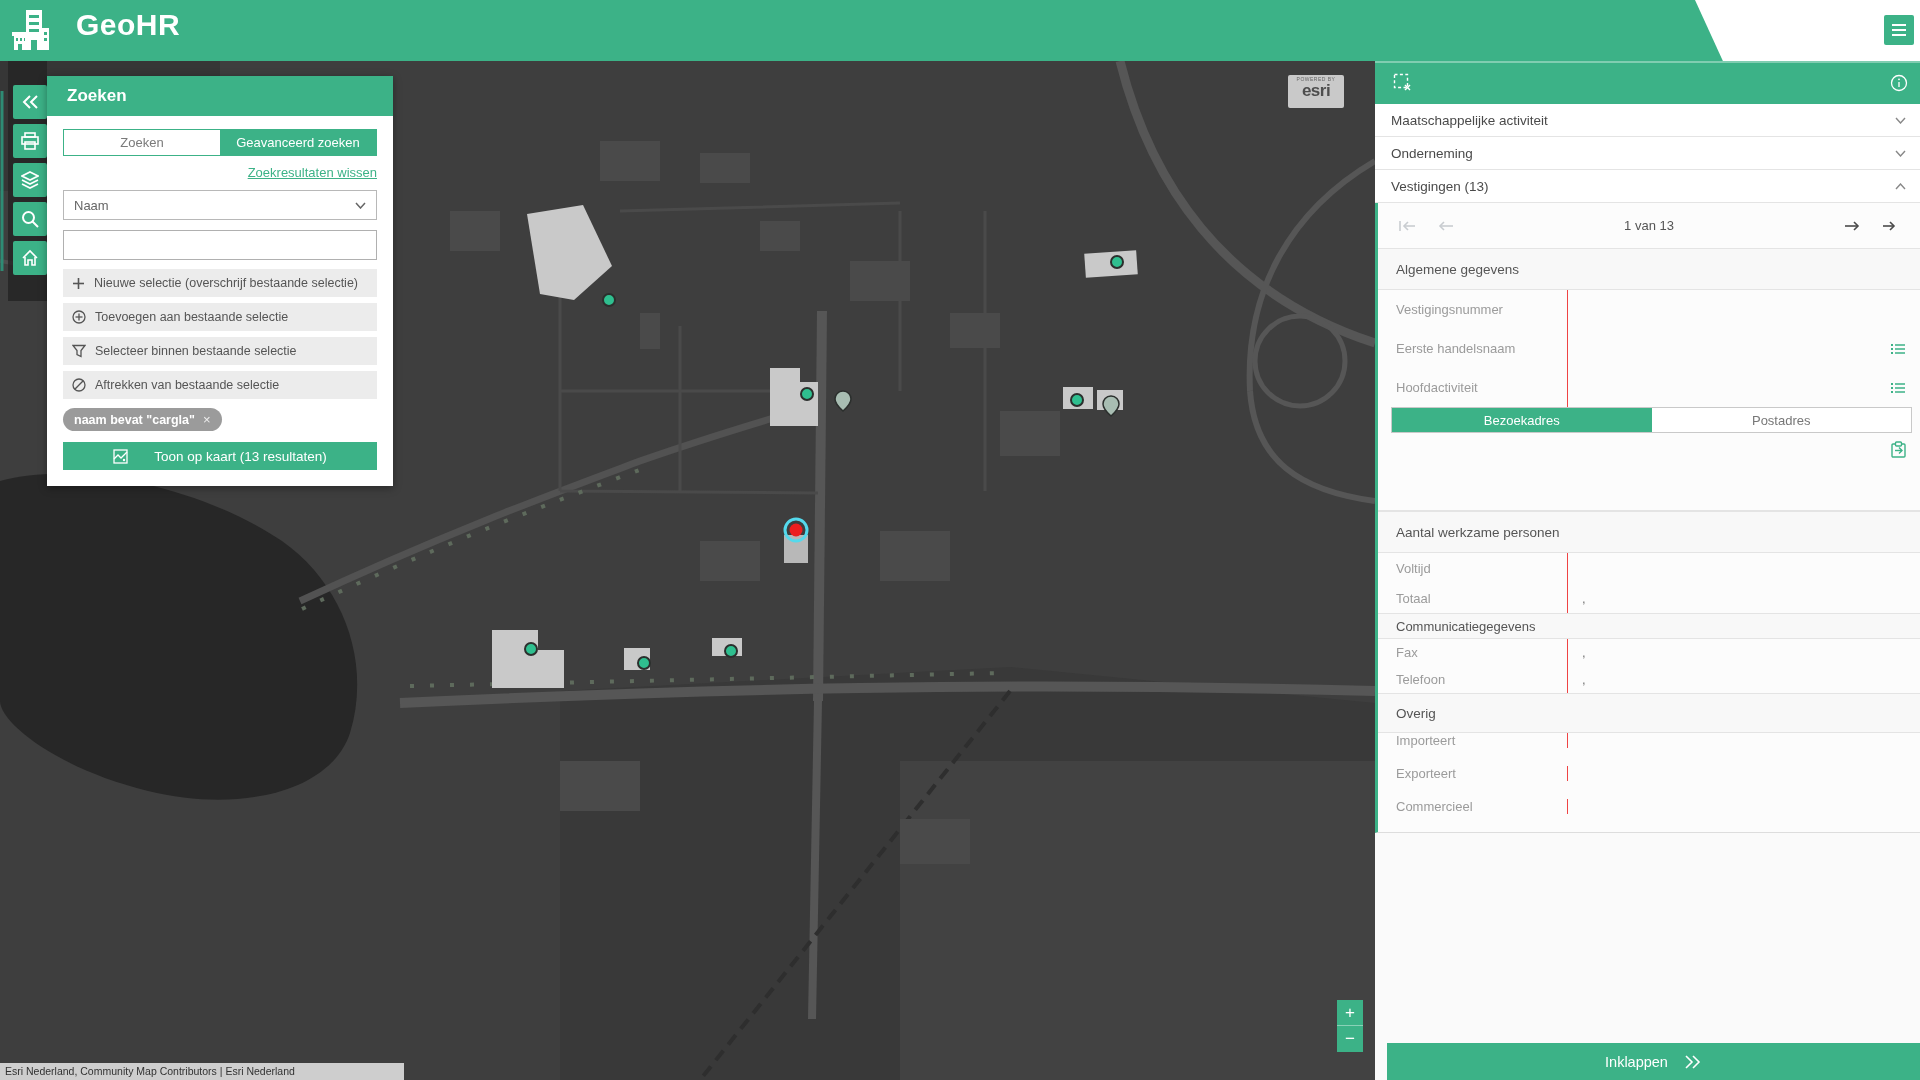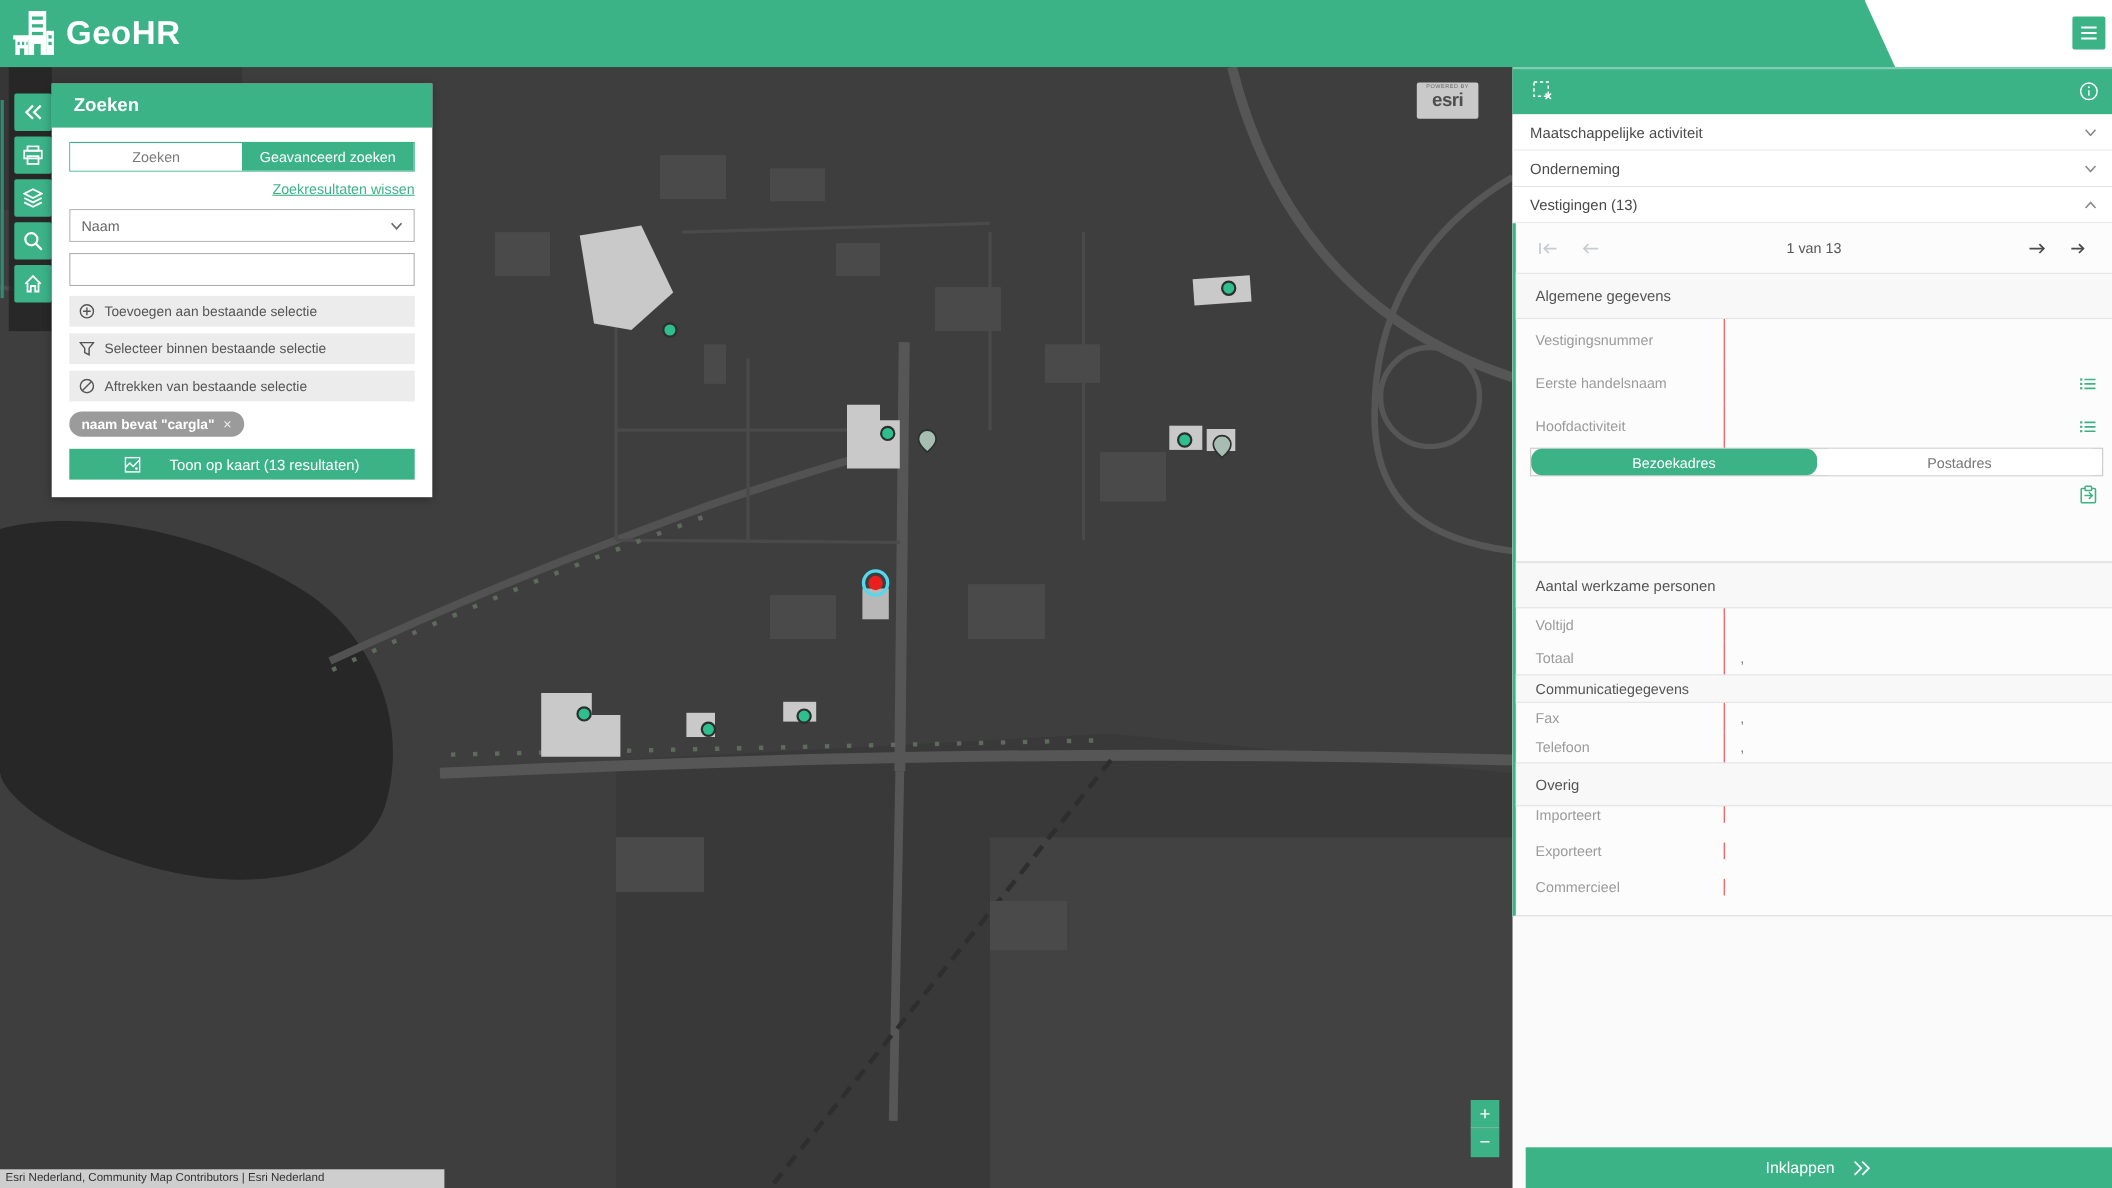--- a/index.html
+++ b/index.html
@@ -6,21 +6,21 @@
   html,body { width:1920px; height:1080px; overflow:hidden; }
   body { font-family:"Liberation Sans", sans-serif; background:#3E3E3E; position:relative; }
 
   
   #map { position:absolute; left:0; top:61px; width:1375px; height:1019px; }
 
   
   .topbar { position:absolute; left:0; top:0; width:1920px; height:61px; background:#3CB287; z-index:40; }
   .topbar .notch { position:absolute; right:0; top:0; width:225px; height:61px; background:#ffffff;
                    clip-path:polygon(0 0, 100% 0, 100% 100%, 12.4% 100%); }
-  .brand { position:absolute; left:10px; top:8px; display:flex; align-items:center; gap:4px; }
+  .brand { position:absolute; left:10px; top:8px; display:flex; gap:20px; }
   .brand .logo-icon { width:46px; height:45px; }
   .brand .title { color:#fff; font-size:30px; font-weight:bold; letter-spacing:.5px; }
   .menu-btn { position:absolute; right:6px; top:15px; width:30px; height:30px; background:#3CB287;
               border-radius:2px; display:flex; align-items:center; justify-content:center; cursor:pointer; z-index:41; }
 
   
   .toolstrip { position:absolute; left:8px; top:61px; width:39px; height:240px;
                background:rgba(35,35,35,.78); z-index:30; }
   .side-btn { position:absolute; left:5px; width:34px; height:34px; background:#3CB287; border-radius:2px;
               display:flex; align-items:center; justify-content:center; cursor:pointer; }
@@ -84,21 +84,21 @@
              color:#555; font-size:13.5px; display:flex; align-items:center; padding-left:18px; }
   .sec-hdr.h42 { height:42px; } .sec-hdr.h26 { height:26px; font-size:13px; } .sec-hdr.h40 { height:40px; }
   .frow { display:flex; align-items:stretch; }
   .frow .lbl { width:190px; flex:0 0 auto; padding-left:18px; color:#9B9B9B; font-size:13px;
                border-right:1px solid #ef4444; display:flex; align-items:center; }
   .frow .val { flex:1; padding-left:14px; font-size:13px; color:#777; display:flex; align-items:center; }
   .frow .ricon { display:flex; align-items:center; padding-right:14px; cursor:pointer; }
   .frow.h39 { height:39px; } .frow.h30 { height:30px; } .frow.h27 { height:27px; } .frow.h33 { height:33px;flex-direction:column; }
   .addr-tabs { display:flex; height:26px; margin:0 8px 0 13px; border:1px solid #C9C9C9; }
   .addr-tabs .atab { flex:1; display:flex; align-items:center; justify-content:center; font-size:13px;
-                     color:#777; background:#fff; cursor:pointer;border-radius:10px; }
+                     color:#777; background:#fff; cursor:pointer; }
   .addr-tabs .atab.active { background:#3CB287; color:#fff; border:none; }
   .addr-body { height:78px; position:relative; border-bottom:1px solid #E4E4E4; }
   .addr-body .clip { position:absolute; right:13px; top:8px; cursor:pointer; }
   .addr-body .aval { padding:10px 0 0 18px; font-size:13px; color:#555; }
   .d-bottom { margin-top:auto; height:37px; background:#3CB287; color:#fff; display:flex;
               align-items:center; justify-content:center; gap:16px; font-size:14.5px; cursor:pointer;
               flex:0 0 auto;margin-left:12px; }
 </style>
 </head>
 <body>
@@ -259,20 +259,27 @@
     </div>
     <div class="fld-select">
       <span>Naam</span>
       <span class="spacer"></span>
       <svg width="11" height="7" viewBox="0 0 11 7" fill="none" stroke="#666" stroke-width="1.5">
           <polyline points="1,1 5.5,6 10,1"></polyline>
         </svg>
     </div>
     <input class="txt-input" type="text" value="" style="">
     <div class="opt-row">
+      <svg width="13" height="13" viewBox="0 0 13 13" stroke="#555" stroke-width="1.6">
+          <line x1="6.5" y1="1" x2="6.5" y2="12"></line>
+          <line x1="1" y1="6.5" x2="12" y2="6.5"></line>
+        </svg>
+      <span>Nieuwe selectie (overschrijf bestaande selectie)</span>
+    </div>
+    <div class="opt-row">
       <svg width="14" height="14" viewBox="0 0 14 14" fill="none" stroke="#555" stroke-width="1.3">
           <circle cx="7" cy="7" r="6"></circle>
           <line x1="7" y1="3.5" x2="7" y2="10.5"></line>
           <line x1="3.5" y1="7" x2="10.5" y2="7"></line>
         </svg>
       <span>Toevoegen aan bestaande selectie</span>
     </div>
     <div class="opt-row">
       <svg width="14" height="14" viewBox="0 0 14 14" fill="none" stroke="#555" stroke-width="1.3">
           <path d="M1,1.5 H13 L9,6.5 V12.5 L5,10.5 V6.5 Z"></path>

